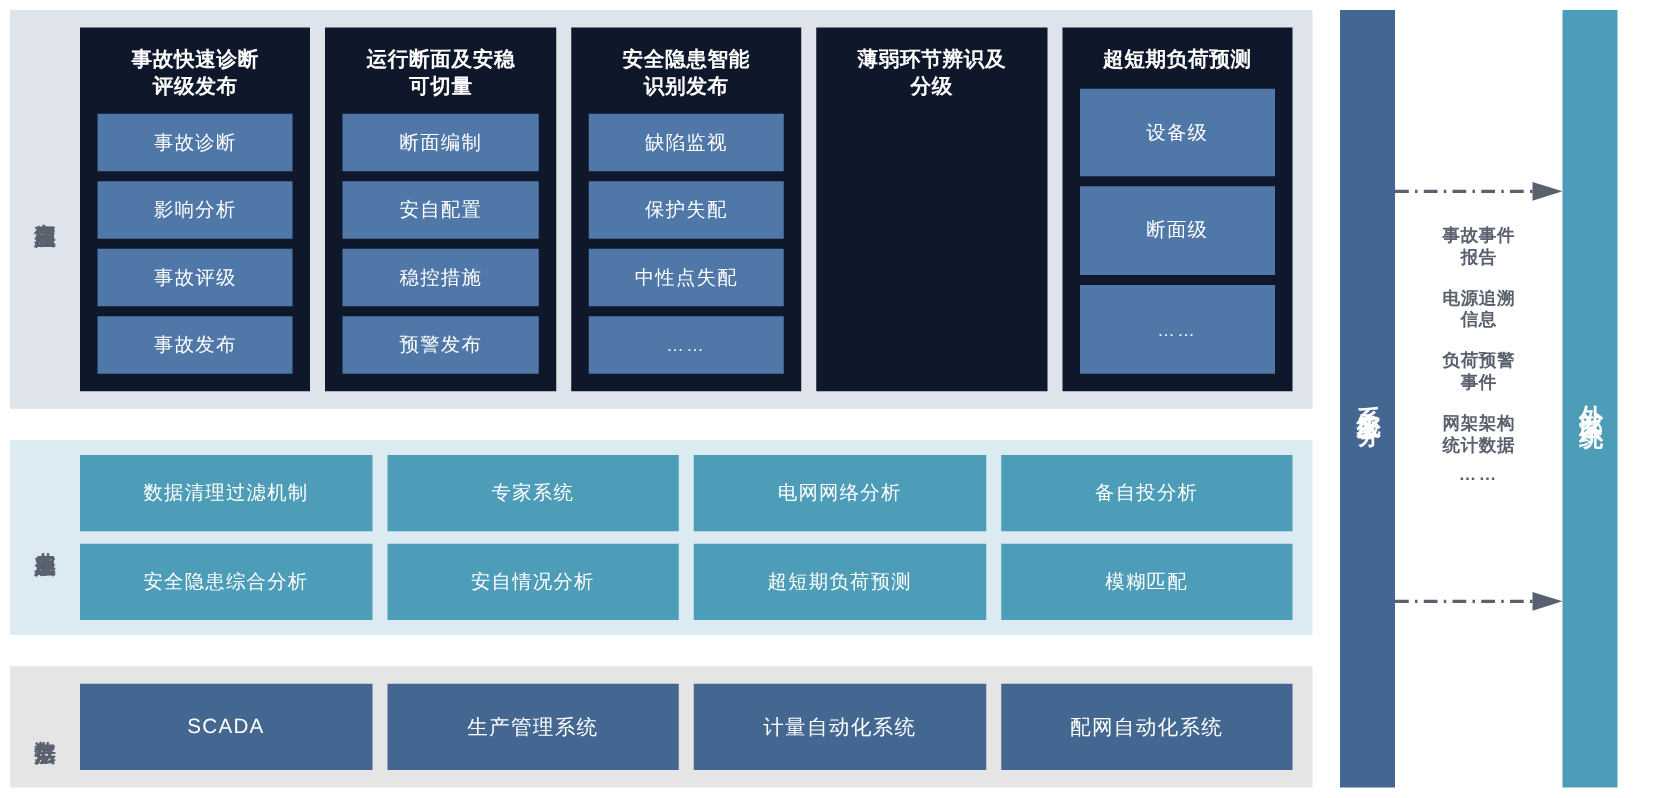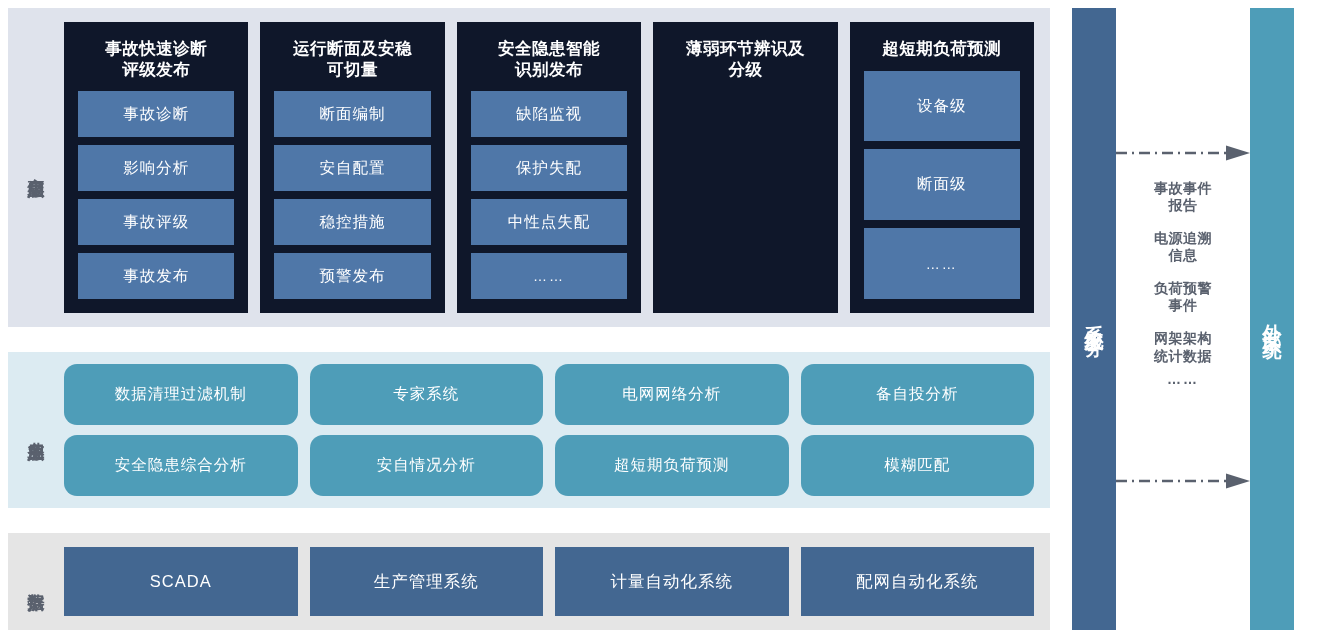--- a/index.html
+++ b/index.html
@@ -55,21 +55,21 @@
 
   
   #panel-business{top:352px;height:156px;background:#dcebf2;}
   #panel-business .grid{
     display:grid;grid-template-columns:repeat(4,1fr);
     grid-auto-rows:1fr;gap:10px 12px;
     flex:1;padding:12px 16px 12px 0;box-sizing:border-box;
   }
   .biz-cell{
     background:#4e9db8;color:#ffffff;font-size:15.5px;letter-spacing:1px;
-    display:flex;align-items:center;justify-content:center;text-align:center;border-radius:13px;
+    display:flex;align-items:center;justify-content:center;text-align:center;
   }
 
   
   #panel-data{top:533px;height:97px;background:#e5e5e5;}
   #panel-data .grid{
     display:grid;grid-template-columns:repeat(4,1fr);gap:0 12px;
     flex:1;padding:14px 16px 14px 0;box-sizing:border-box;
   }
   .data-cell{
     background:#436791;color:#ffffff;font-size:16.5px;letter-spacing:1px;

